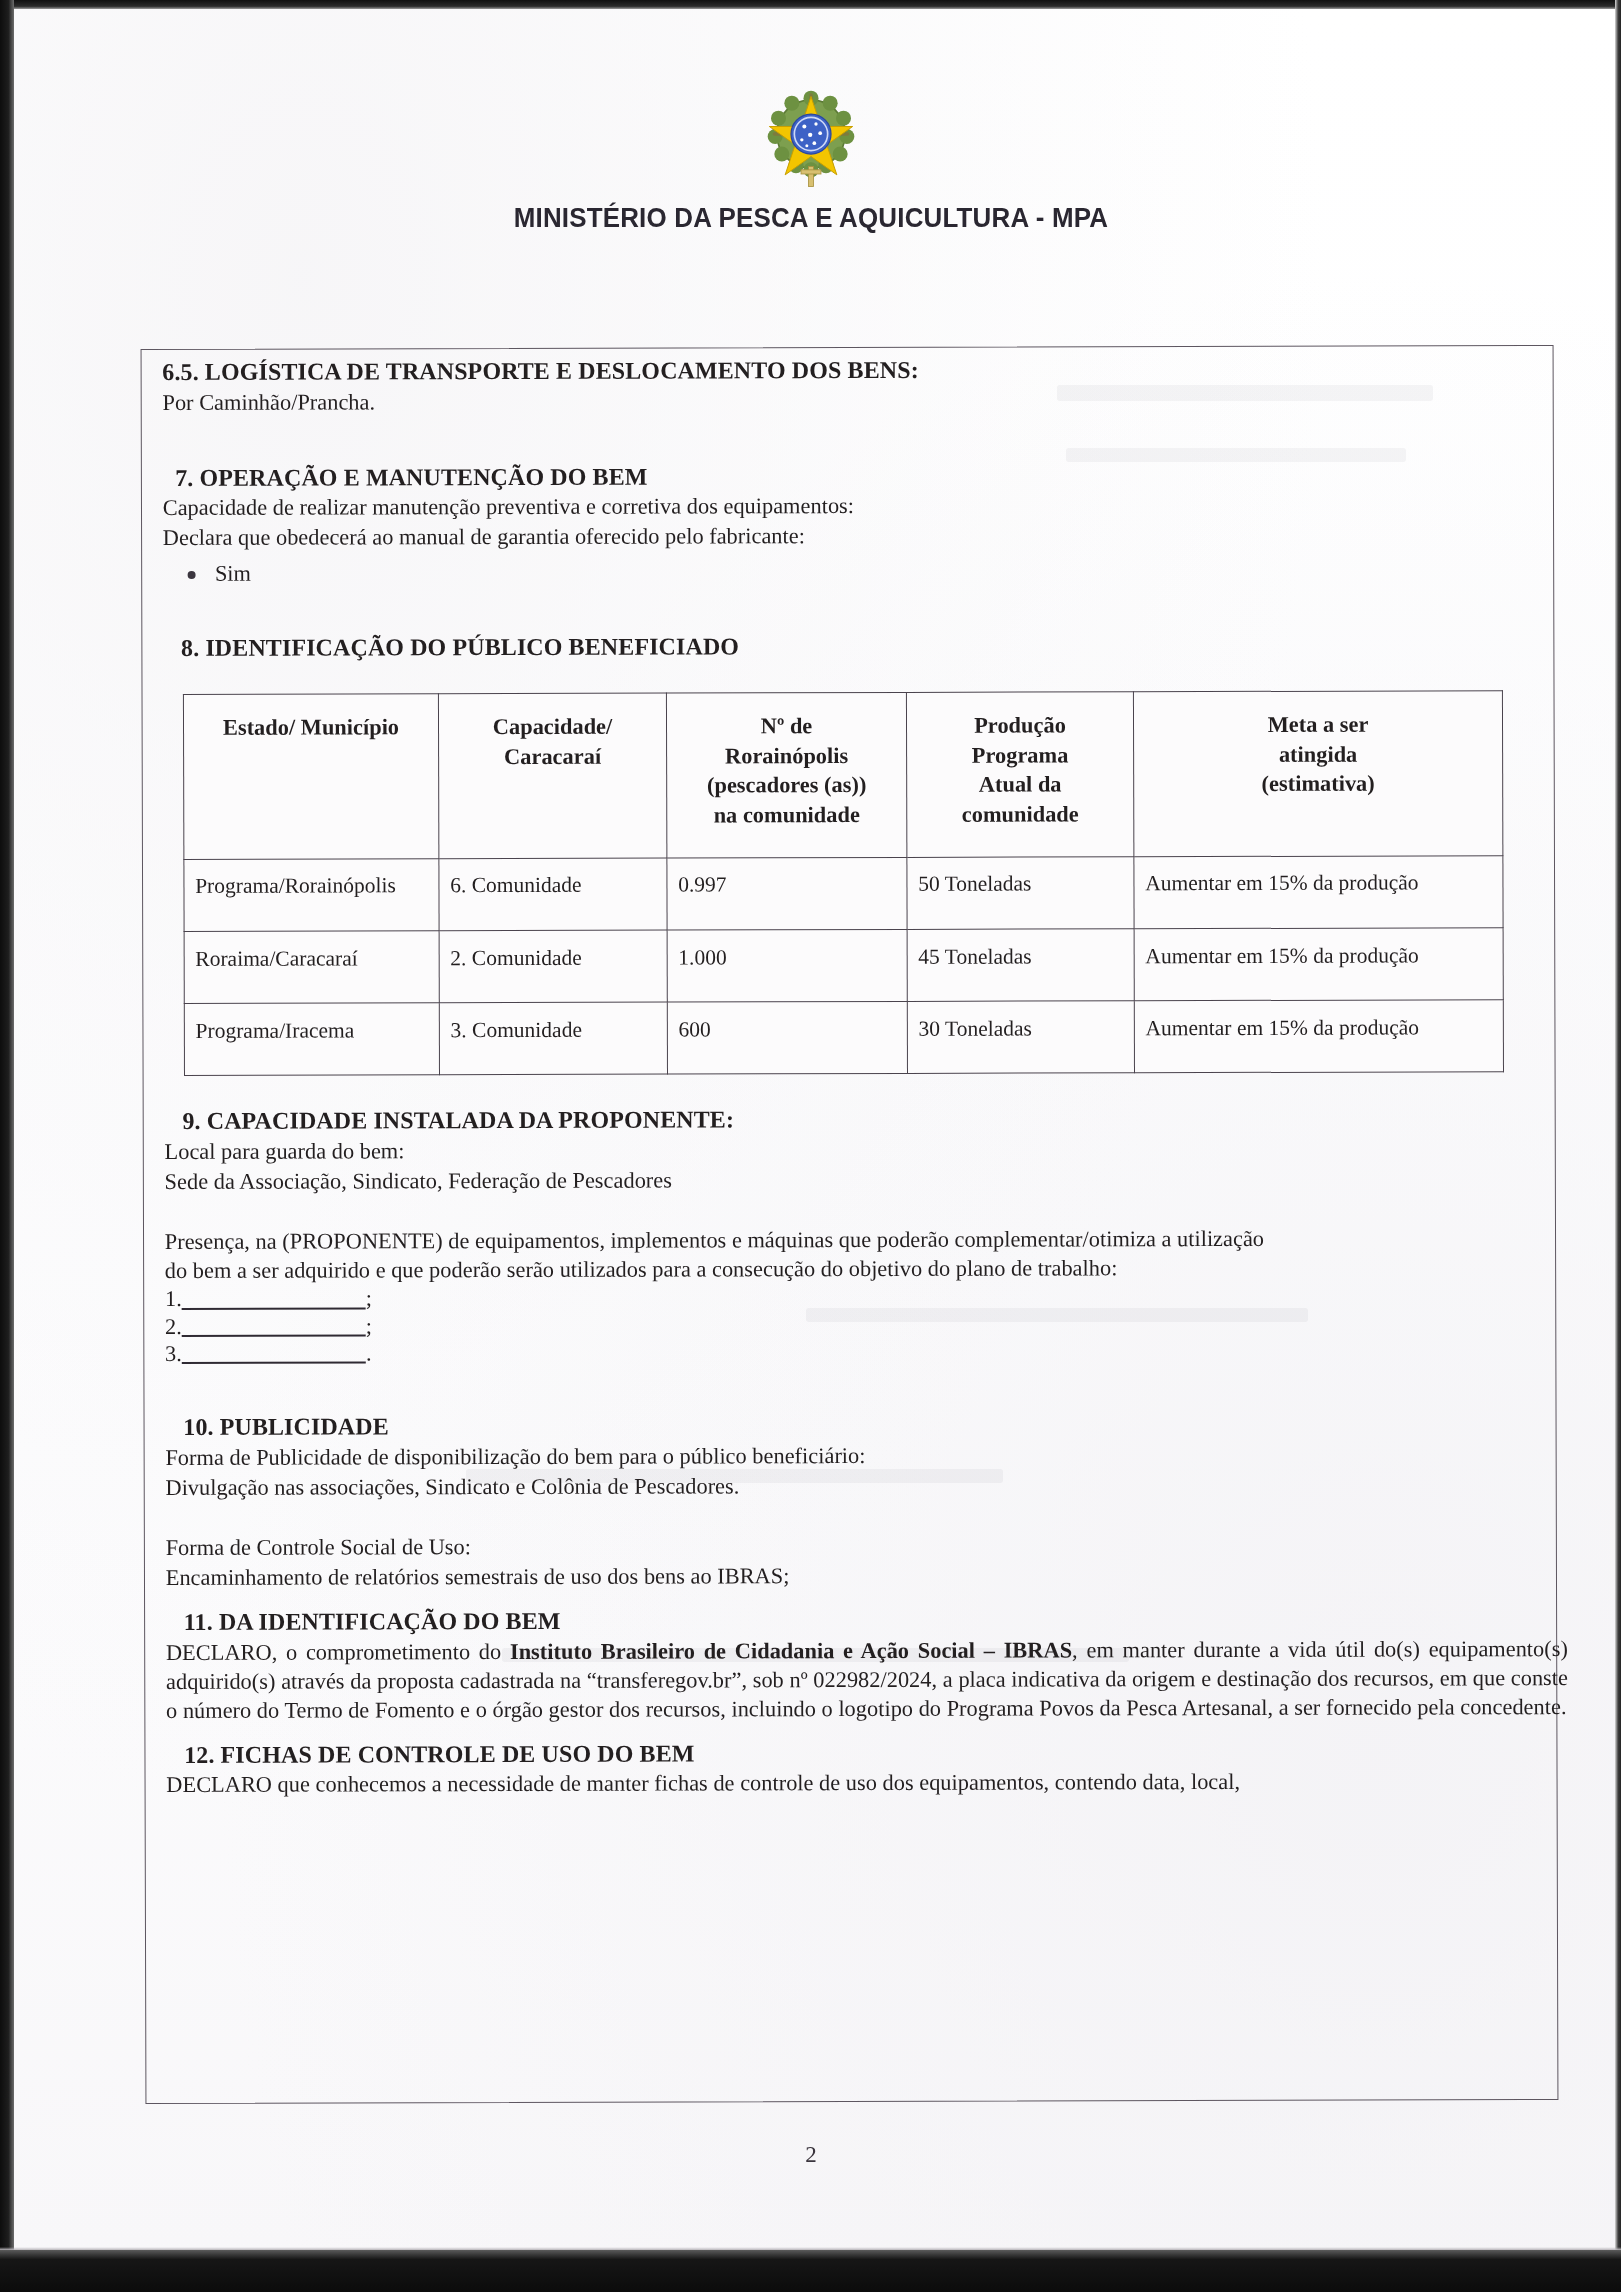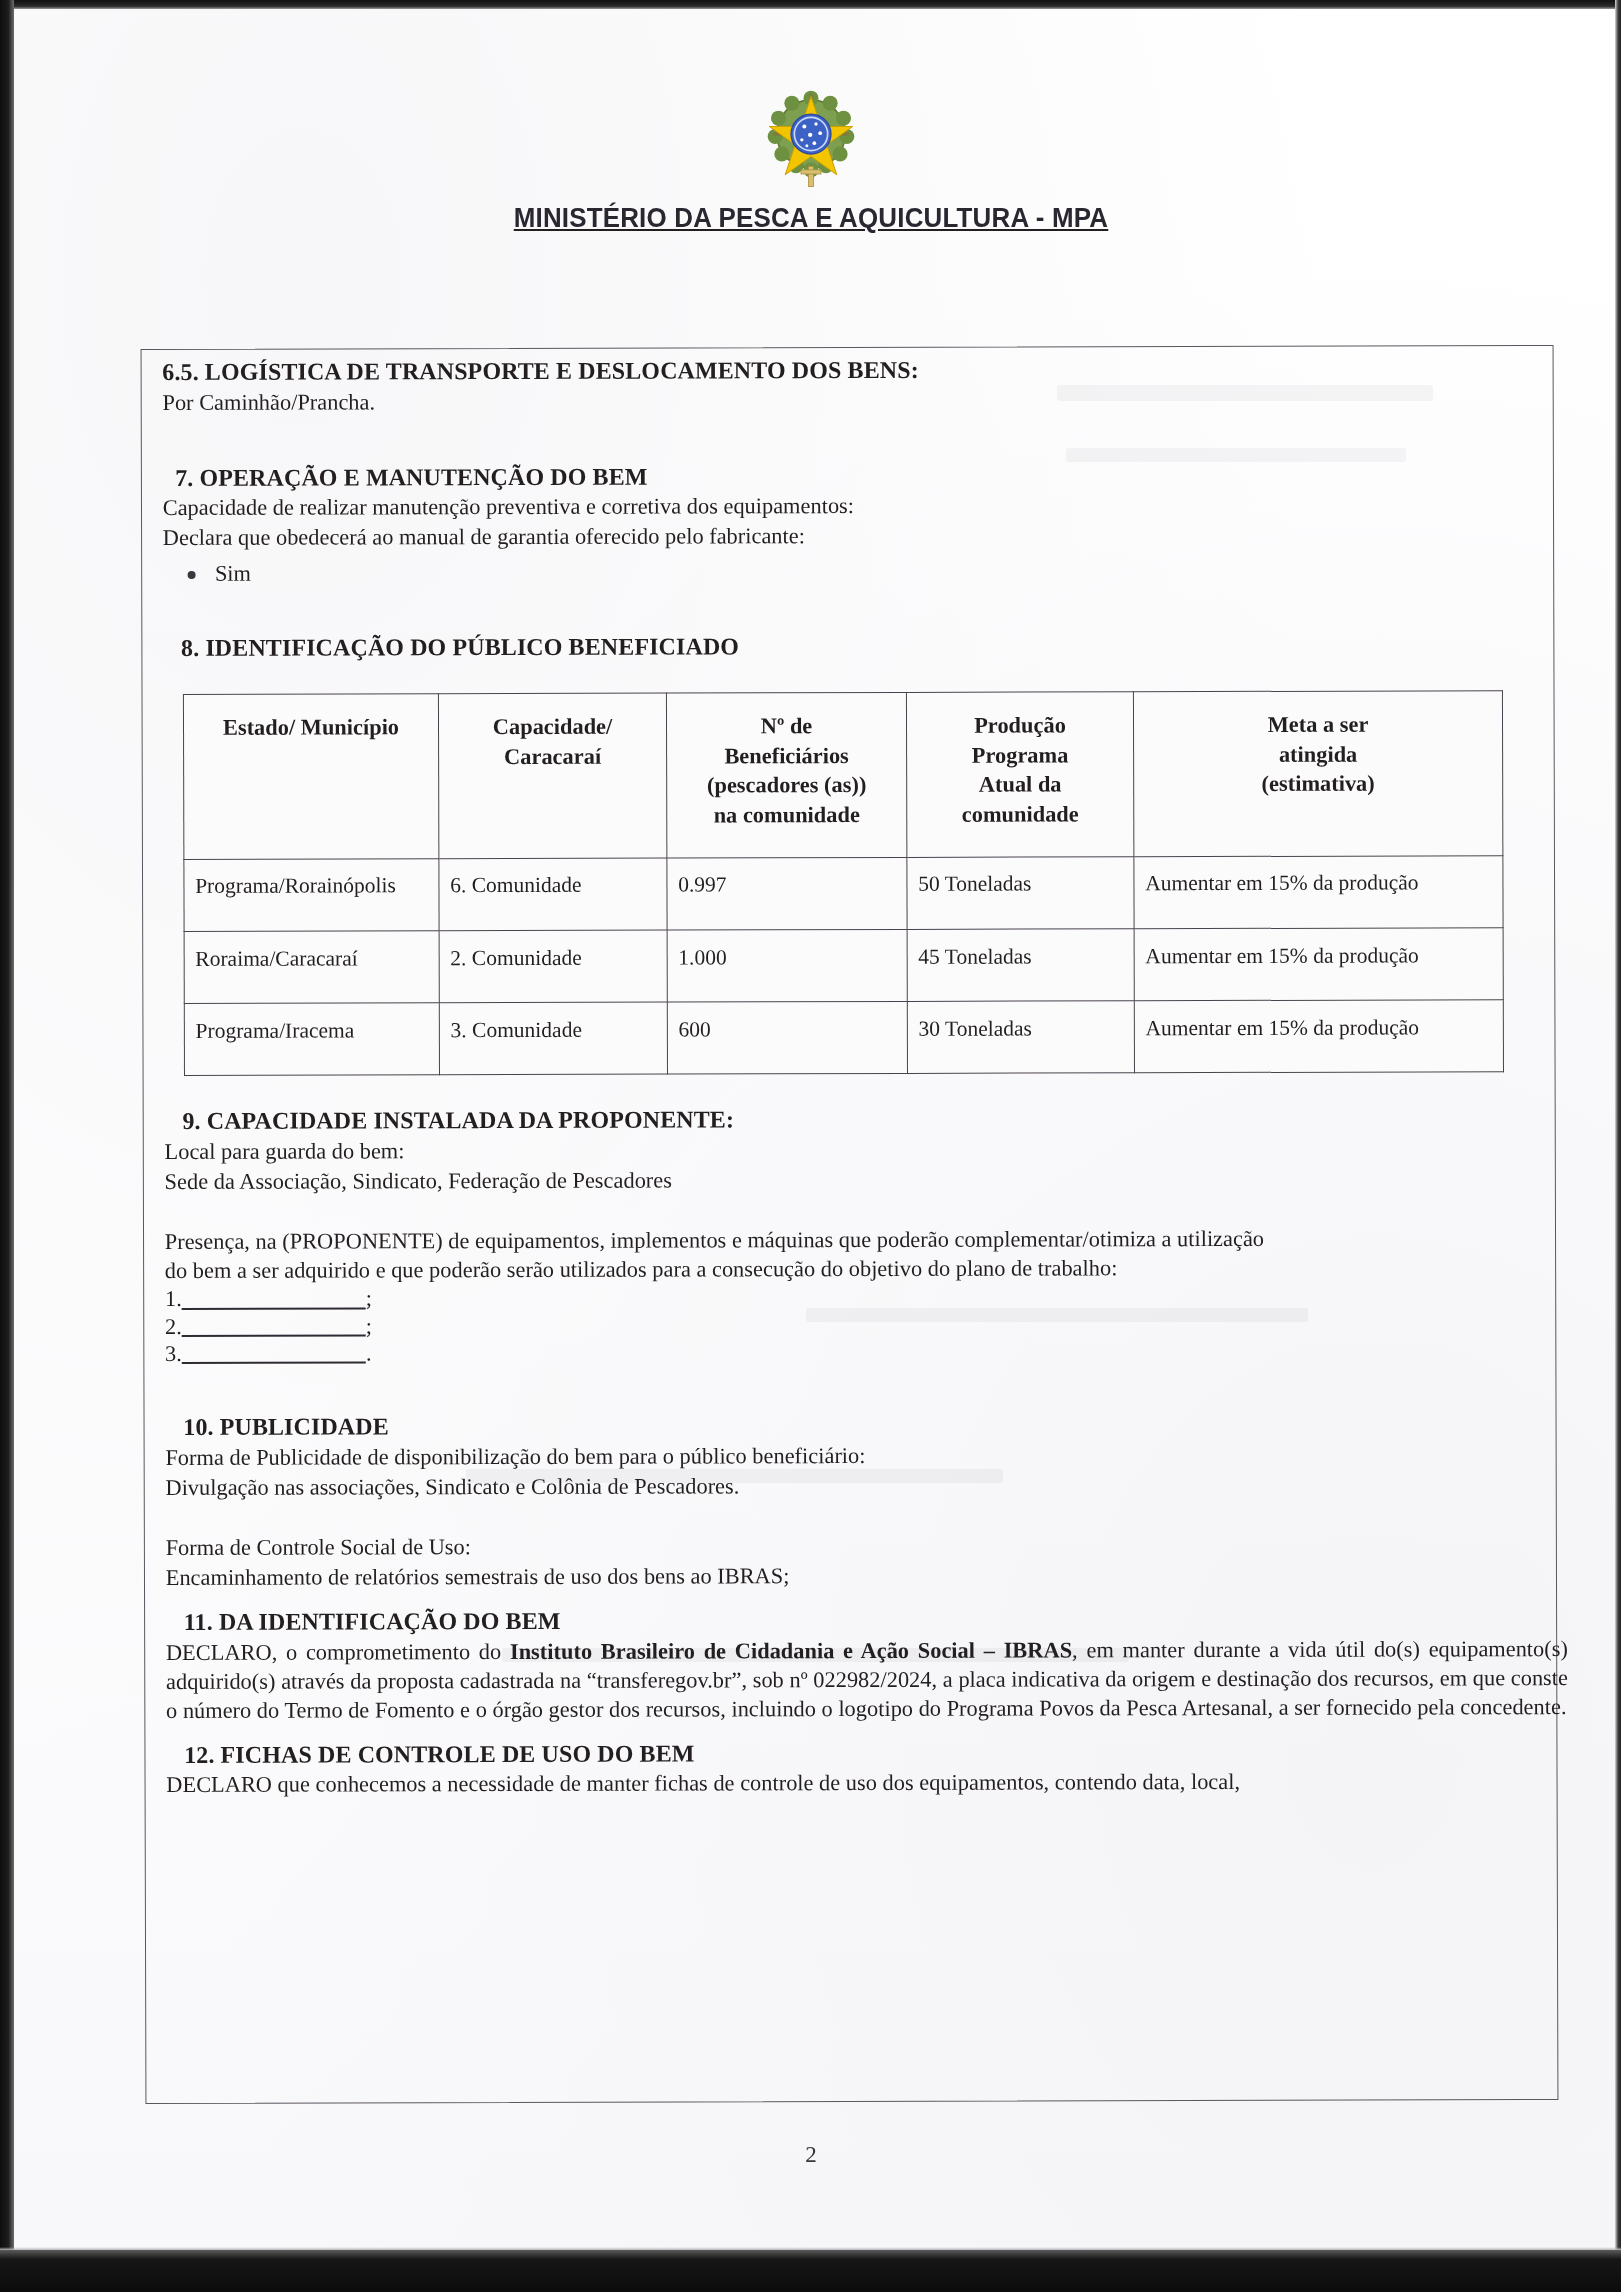--- a/index.html
+++ b/index.html
@@ -46,21 +46,20 @@
     pointer-events: none;
   }
 
   
   .masthead {
     position: absolute;
     left: 0; top: 86px;
     width: 1622px;
     text-align: center;
     z-index: 5;
-    text-decoration: underline;
   }
   .brasao {
     display: block;
     margin: 0 auto;
     width: 100px;
     height: 106px;
   }
   .ministry-title {
     margin-top: 10.7px;
     font-family: "Liberation Sans", "DejaVu Sans", sans-serif;
@@ -301,21 +300,21 @@
           <tr>
             <th>
               <div>Estado/ Município</div>
             </th>
             <th>
               <div>Capacidade/</div>
               <div>Caracaraí</div>
             </th>
             <th>
               <div>Nº de</div>
-              <div>Beneficiários</div>
+              <div>Rorainópolis</div>
               <div>(pescadores (as))</div>
               <div>na comunidade</div>
             </th>
             <th>
               <div>Produção</div>
               <div>Programa</div>
               <div>Atual da</div>
               <div>comunidade</div>
             </th>
             <th>

